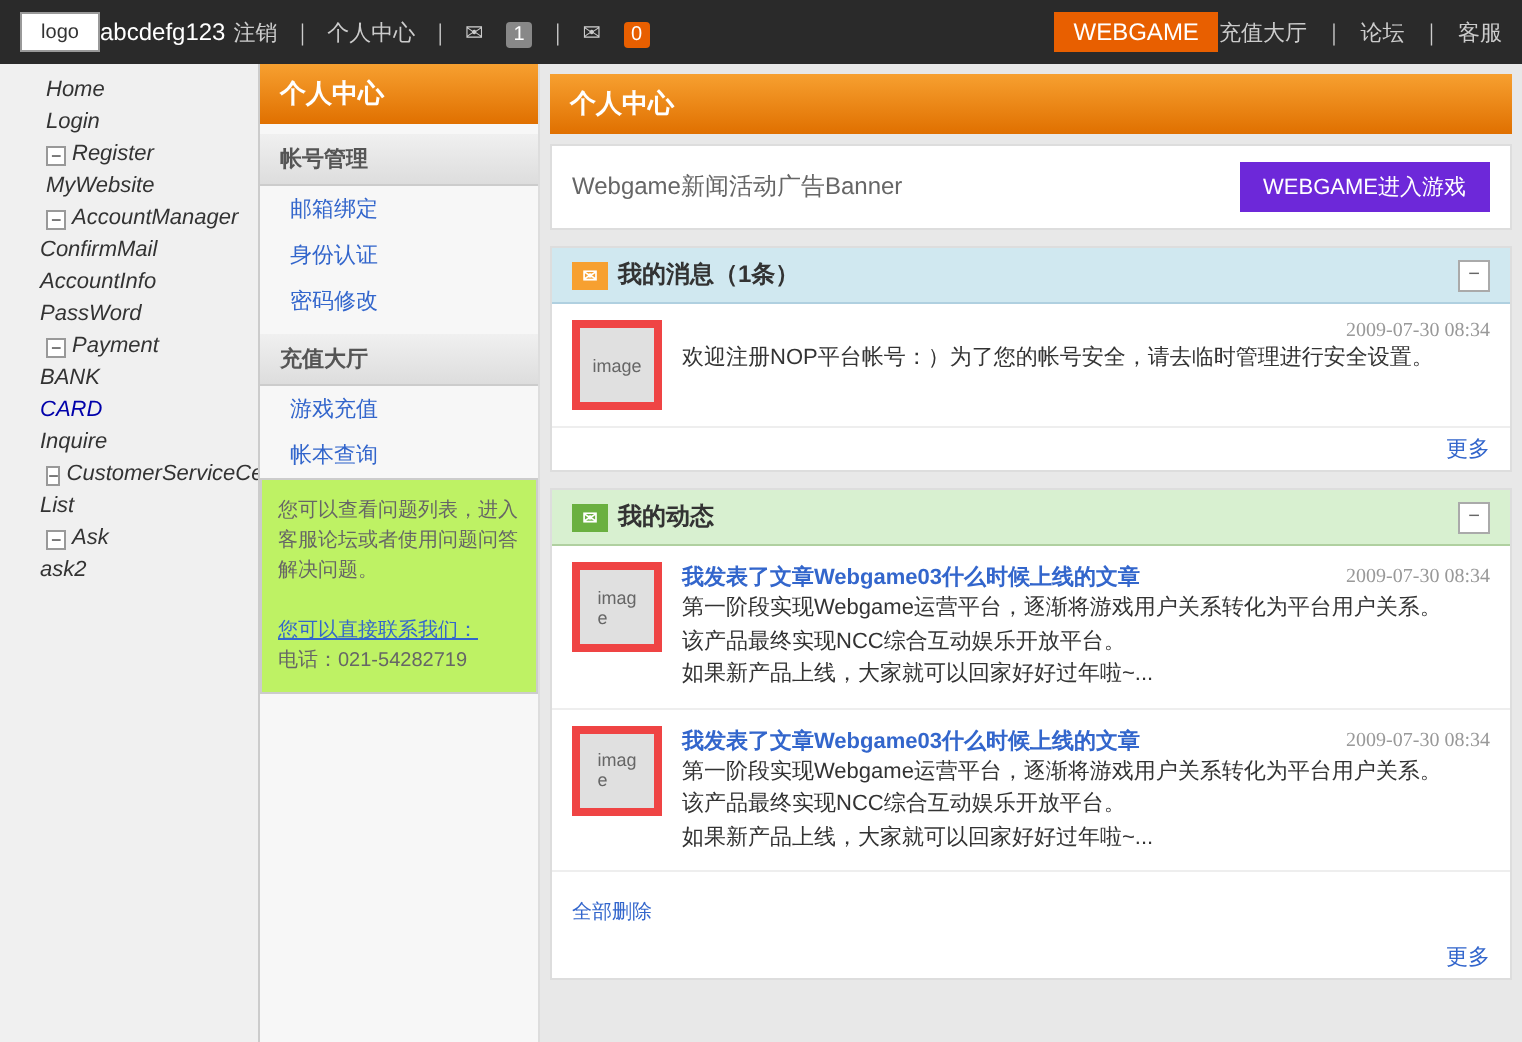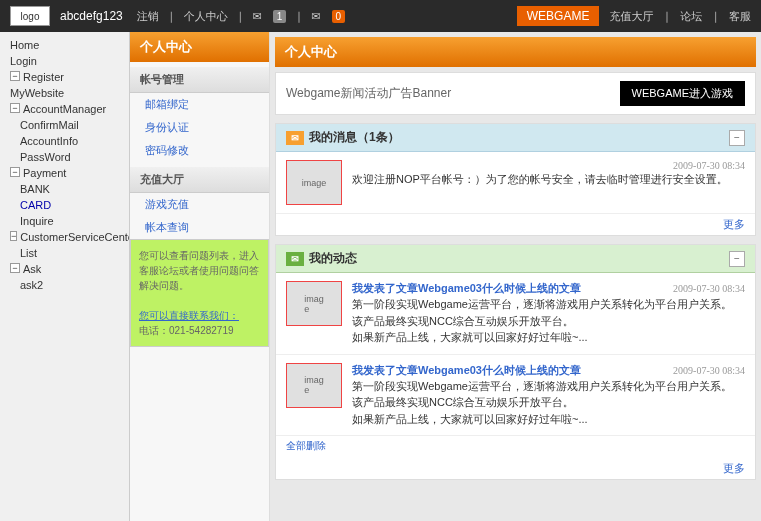--- a/index.html
+++ b/index.html
@@ -5,21 +5,20 @@
     * { margin: 0; padding: 0; box-sizing: border-box; }
     body { font-family: Arial, sans-serif; font-size: 12px; background: #d0d0d0; width: 761px; height: 521px; overflow: hidden; }
 
     
     #header {
       background: #2a2a2a;
       height: 30px;
       display: flex;
       align-items: center;
       padding: 16px 10px;
-      gap: 10px;
     }
     .header-logo {
       background: #fff;
       width: 40px;
       height: 20px;
       display: flex; align-items: center; justify-content: center;
       font-size: 10px; color: #333; border: 1px solid #999;
     }
     .header-username { color: #fff; font-size: 12px; }
     .header-links { color: #ccc; font-size: 11px; }
@@ -47,26 +46,27 @@
     
     #left-panel {
       width: 130px;
       background: #f0f0f0;
       border-right: 1px solid #ccc;
       padding: 5px 0;
       overflow-y: auto;
       font-size: 11px;
     }
     .tree-item {
-      padding: 2px 0 2px 10px;
+      padding: 2px 0 2px 23px;
       cursor: pointer;
       color: #333;
       display: flex;
-      align-items: flex-start;
+      align-items: flex-end;
       gap: 3px;
+      font-style: italic;
     }
     .tree-item.selected { color: #00a; }
     .tree-item.indent1 { padding-left: 20px; }
     .tree-expander { width: 10px; height: 10px; border: 1px solid #999; display: inline-flex; align-items: center; justify-content: center; font-size: 9px; background: #fff; cursor: pointer; }
 
     
     #center-panel {
       width: 140px;
       background: #f7f7f7;
       border-right: 1px solid #ddd;
@@ -125,21 +125,21 @@
       background: #fff;
       border: 1px solid #ddd;
       padding: 8px 10px;
       display: flex;
       align-items: center;
       justify-content: space-between;
       margin-bottom: 8px;
     }
     .banner-text { color: #666; font-size: 12px; }
     .webgame-enter-btn {
-      background: #000000;
+      background: #6d28d9;
       color: #fff;
       padding: 5px 12px;
       border: none;
       cursor: pointer;
       font-size: 11px;
     }
 
     
     .section-box {
       background: #fff;
@@ -171,23 +171,23 @@
     }
 
     
     .msg-item {
       padding: 8px 10px;
       display: flex;
       gap: 10px;
       border-bottom: 1px solid #eee;
     }
     .msg-image {
-      width: 56px; height: 45px;
+      width: 45px; height: 45px;
       background: #e0e0e0;
-      border: 1px solid #ef4444;
+      border: 4px solid #ef4444;
       flex-shrink: 0;
       display: flex; align-items: center; justify-content: center;
       font-size: 9px; color: #666;
     }
     .msg-content { flex: 1; }
     .msg-text { color: #333; font-size: 11px; line-height: 1.5; }
     .msg-date { color: #999; font-size: 10px; text-align: right; font-family: Liberation Serif, serif; }
     .msg-more { text-align: right; padding: 3px 10px; }
     .msg-more a { color: #3366cc; font-size: 11px; cursor: pointer; }
 
@@ -207,21 +207,21 @@
       border-bottom: 1px solid #eee;
     }
 
     .bottom-bar {
       font-size: 10px;
       color: #3366cc;
       padding: 3px 10px 5px;
       display: flex;
       gap: 10px;
     }
-    .bottom-bar span { cursor: pointer; }
+    .bottom-bar span { cursor: pointer; margin-top: 10px; }
 
     
     ::-webkit-scrollbar { width: 6px; }
     ::-webkit-scrollbar-track { background: #f0f0f0; }
     ::-webkit-scrollbar-thumb { background: #aaa; border-radius: 3px; }
   </style>
 </head>
 <body>
 
 <div id="header">

